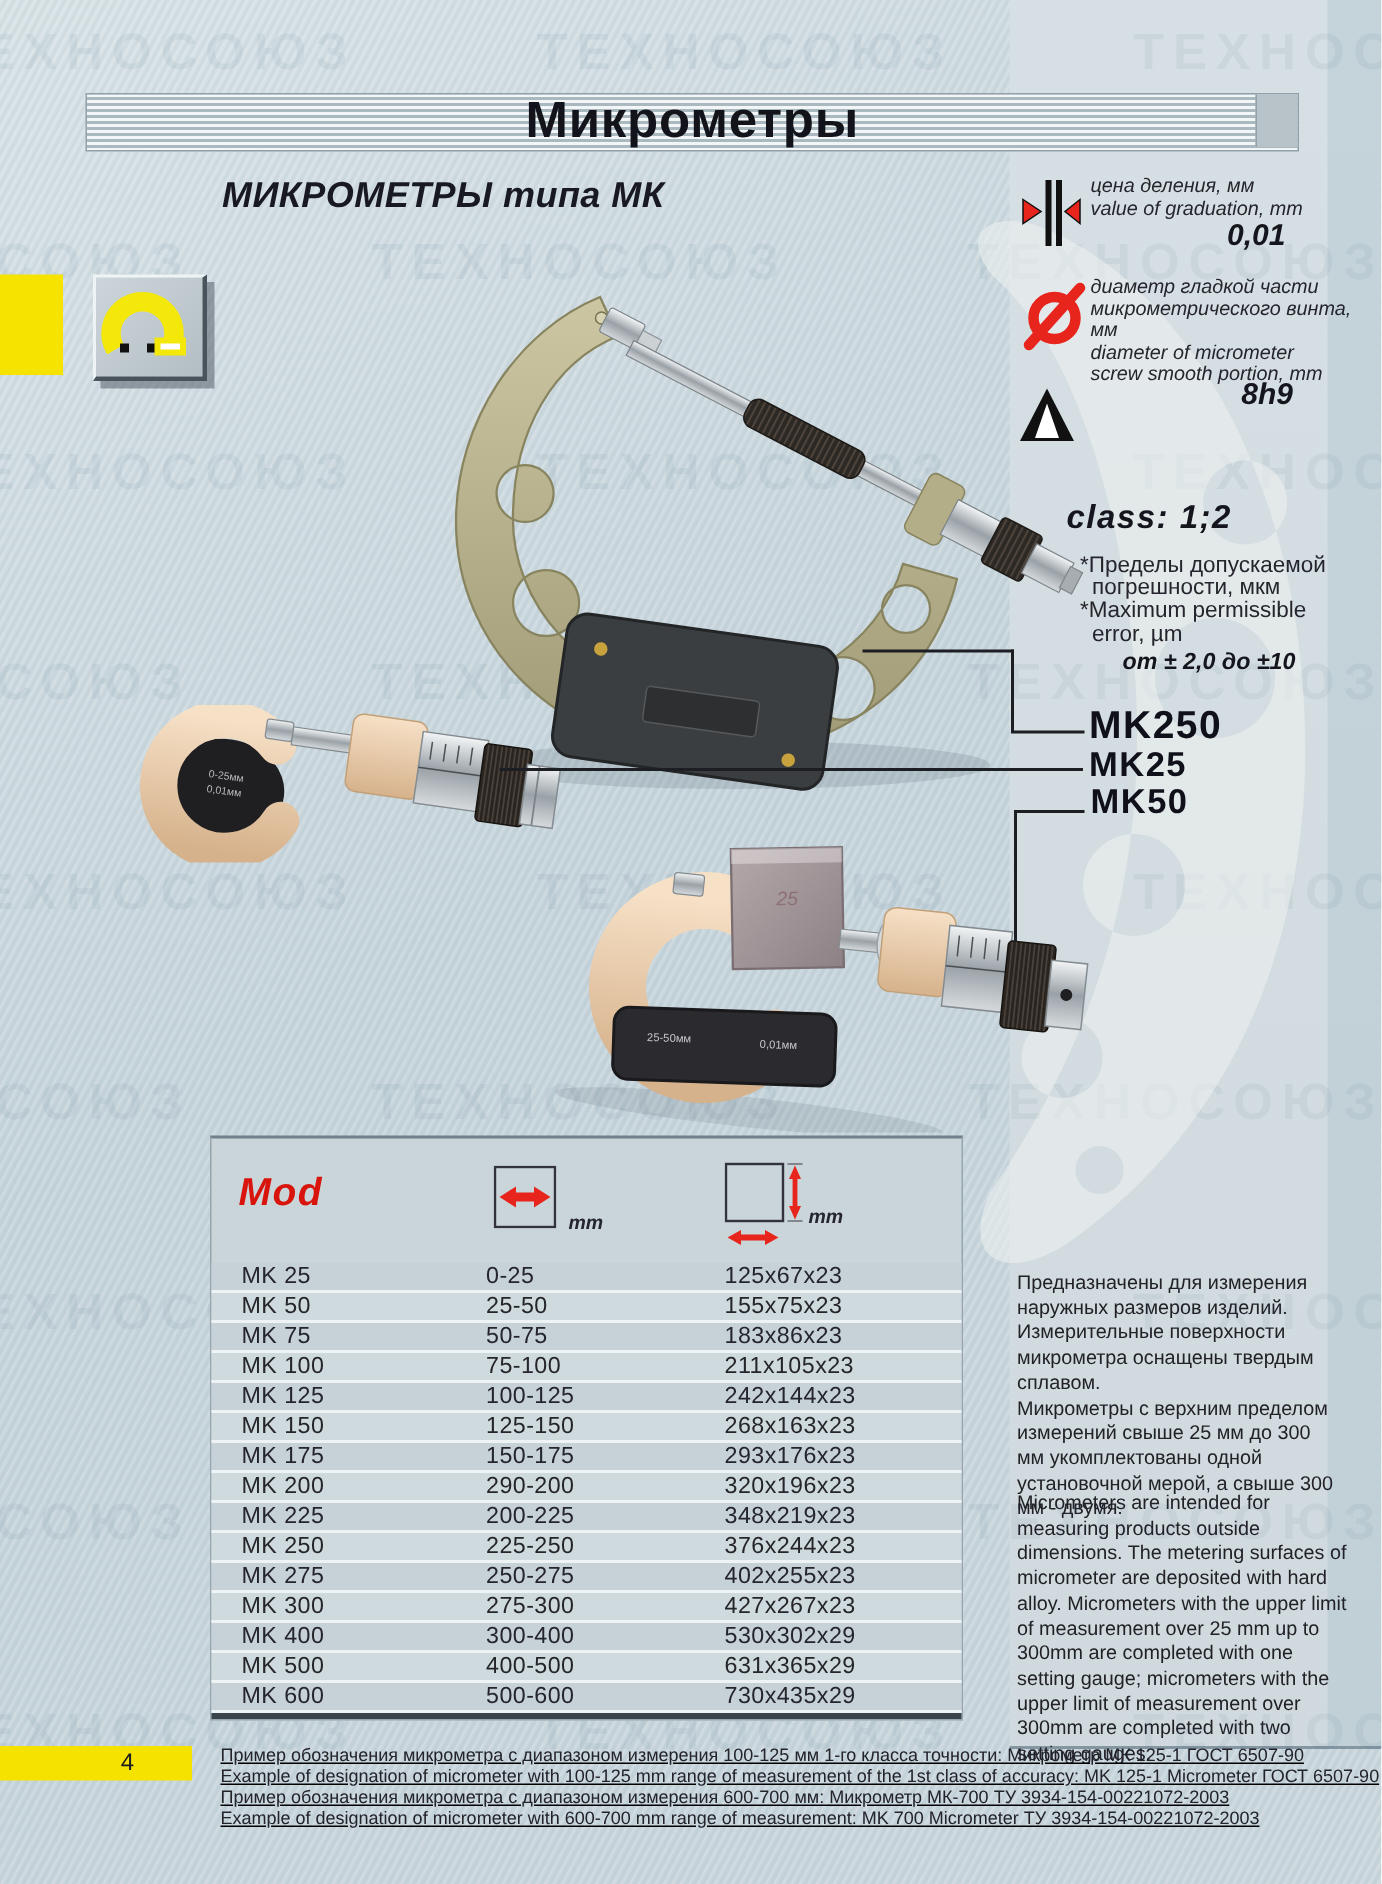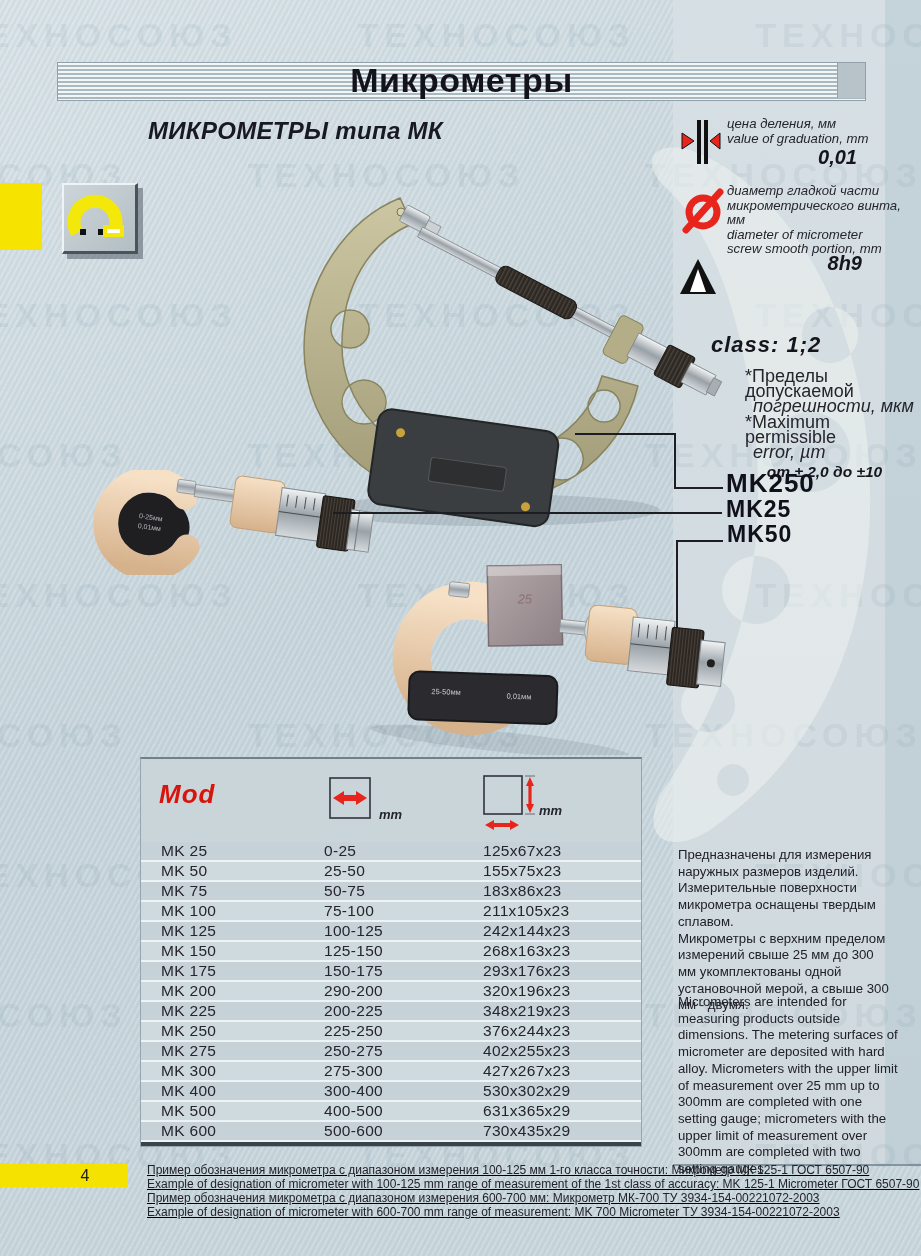--- a/index.html
+++ b/index.html
@@ -28,22 +28,22 @@
   .page-title{left:148px;top:116px;font-size:24px;font-weight:bold;font-style:italic;color:#191922;line-height:29px;letter-spacing:0.3px;z-index:7;text-align:right;}
   
   .yellow-strip{left:0;top:183px;width:42px;height:67px;background:#f6e300;z-index:5;}
   .logo-box{left:62px;top:183px;width:71px;height:66px;z-index:5;background:linear-gradient(135deg,#ccd5d9,#b3bec4);
     border-top:2px solid #eef3f5;border-left:2px solid #eef3f5;border-right:3px solid #49535b;border-bottom:3px solid #49535b;
     box-shadow:5px 5px 0 rgba(85,95,105,0.55);}
   
   .spec-line{font-size:13.2px;font-style:italic;line-height:14.6px;color:#25252d;}
   .spec-value{font-size:20px;font-weight:bold;font-style:italic;color:#15151d;text-align:right;}
   .class-label{font-size:22px;font-weight:bold;font-style:italic;color:#15151d;letter-spacing:1px;}
-  .err-line{font-size:18px;line-height:15.2px;color:#25252d;margin-left:25px;}
-  .err-ind{padding-left:8px;font-style:italic;}
+  .err-line{font-size:15px;line-height:15.2px;color:#25252d;}
+  .err-ind{padding-left:8px;}
   .err-value{font-size:15.5px;font-weight:bold;font-style:italic;color:#15151d;text-align:center;}
   .model-label{font-weight:bold;color:#10101a;letter-spacing:1px;z-index:7;}
   
   .spec-table{left:140px;top:757px;width:500px;background:#c9d5d9;border:1px solid #97a5ae;border-top:2px solid #71808a;z-index:7;}
   .t-head{position:relative;height:71px;margin-top:12px;}
   .t-mod{position:absolute;left:18px;top:8px;font-size:26px;font-weight:bold;font-style:italic;color:#d8140c;letter-spacing:1px;}
   .t-unit{position:absolute;font-size:13px;font-weight:bold;font-style:italic;color:#25252d;}
   .t-body .t-row{position:relative;height:18px;border-bottom:2px solid #eef3f5;}
   .t-body .t-row:nth-of-type(odd){background:#c6d2d7;}
   .t-body .t-row:nth-of-type(even){background:#cfdade;}

